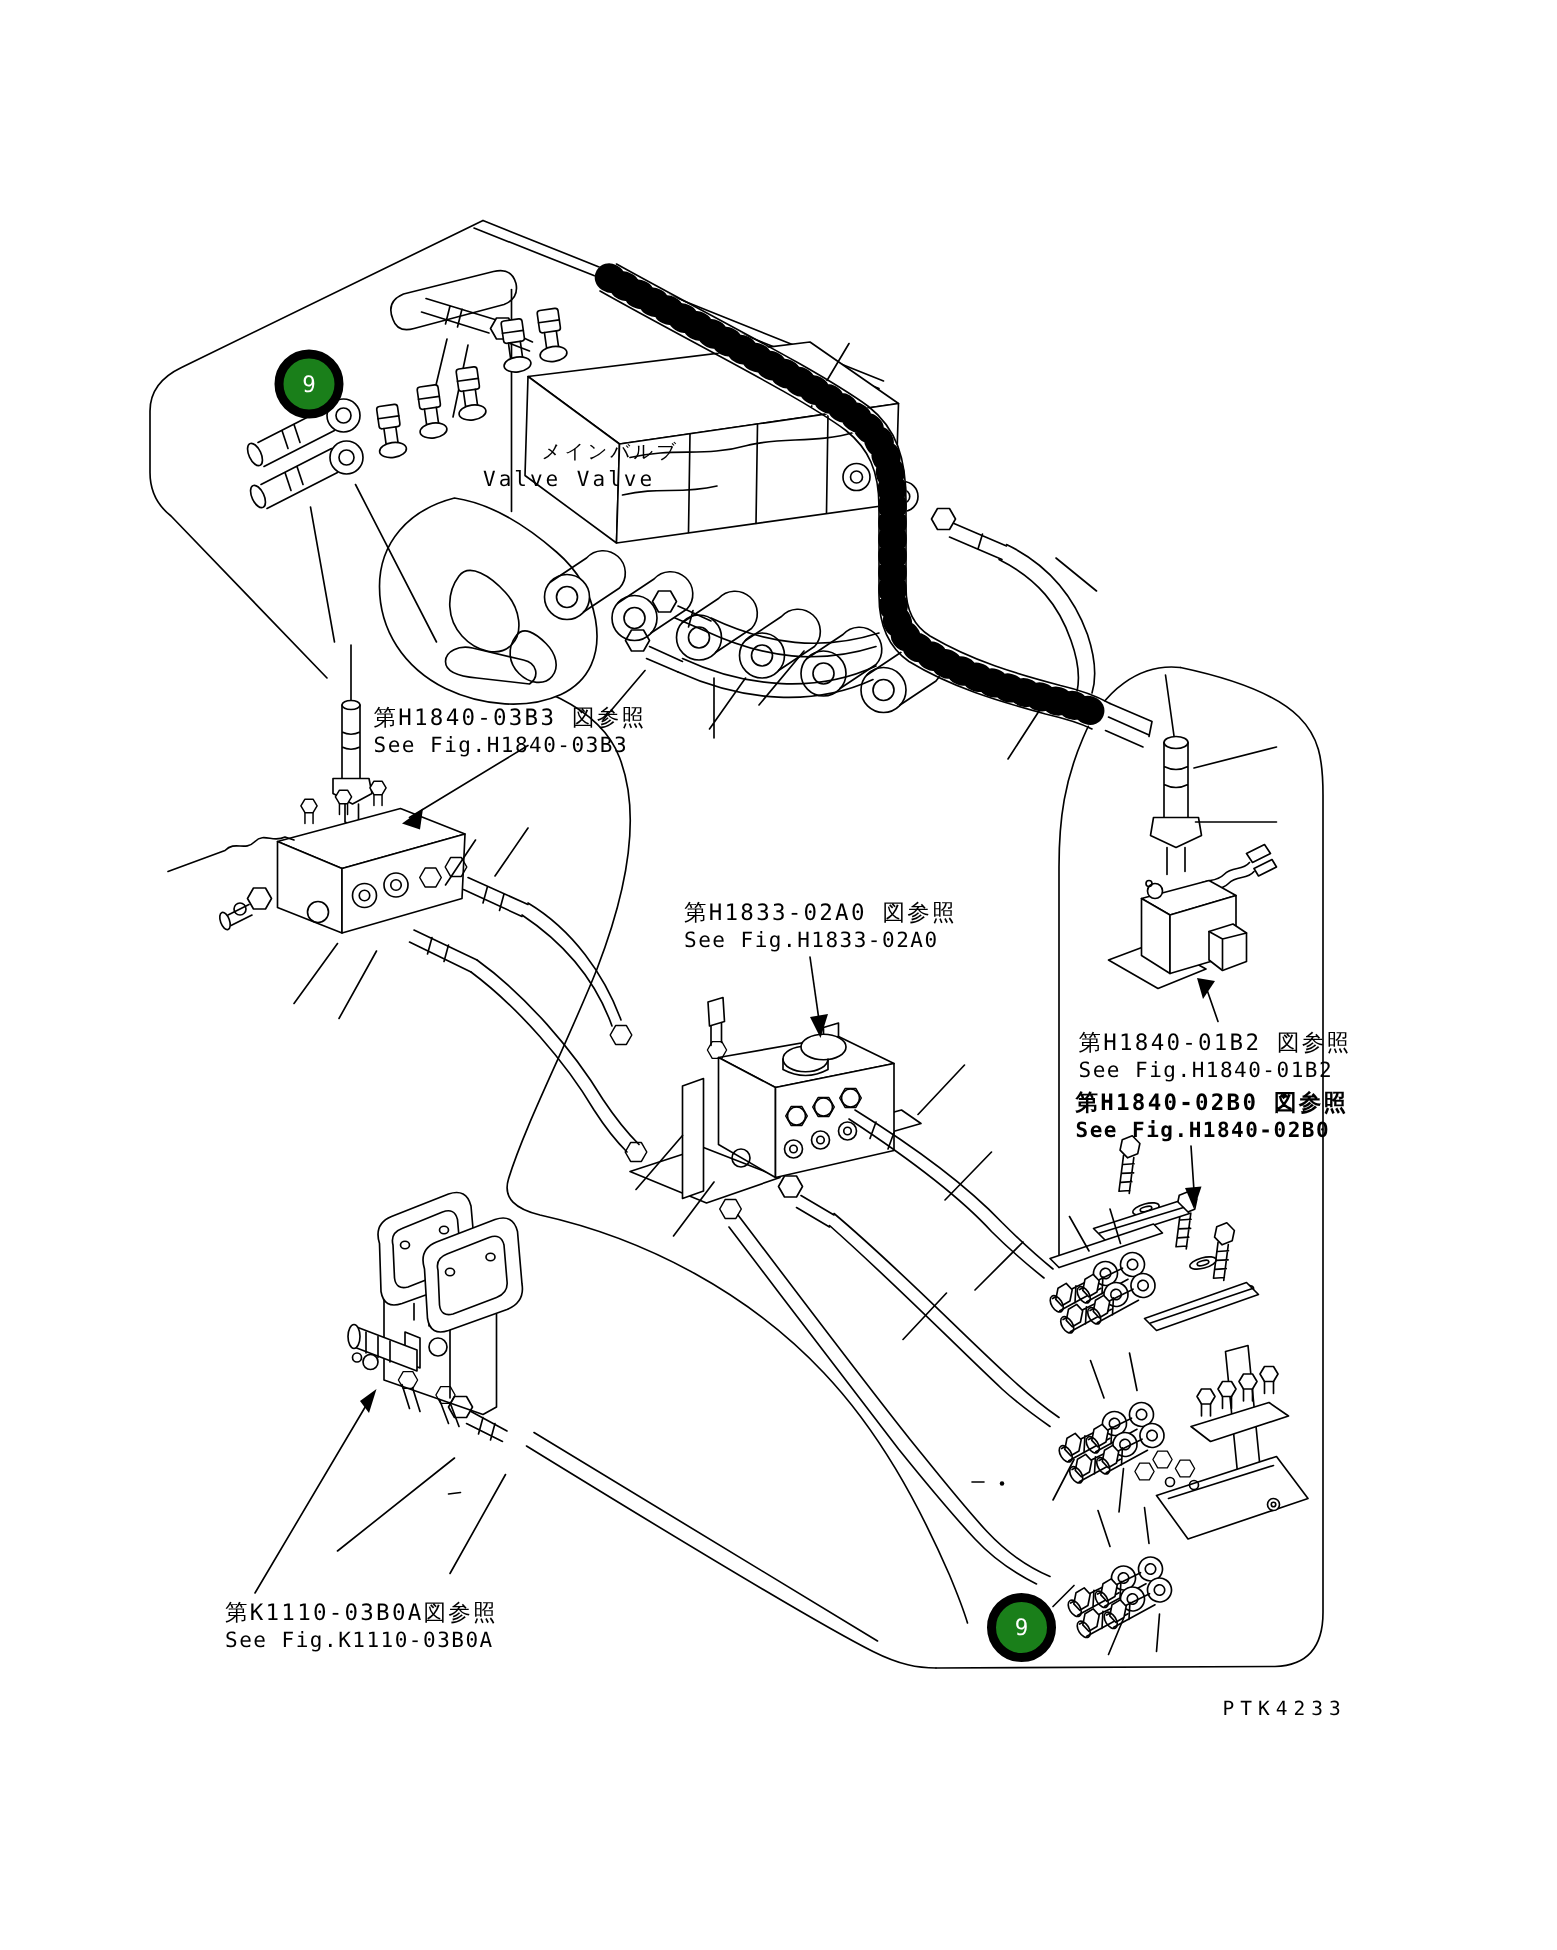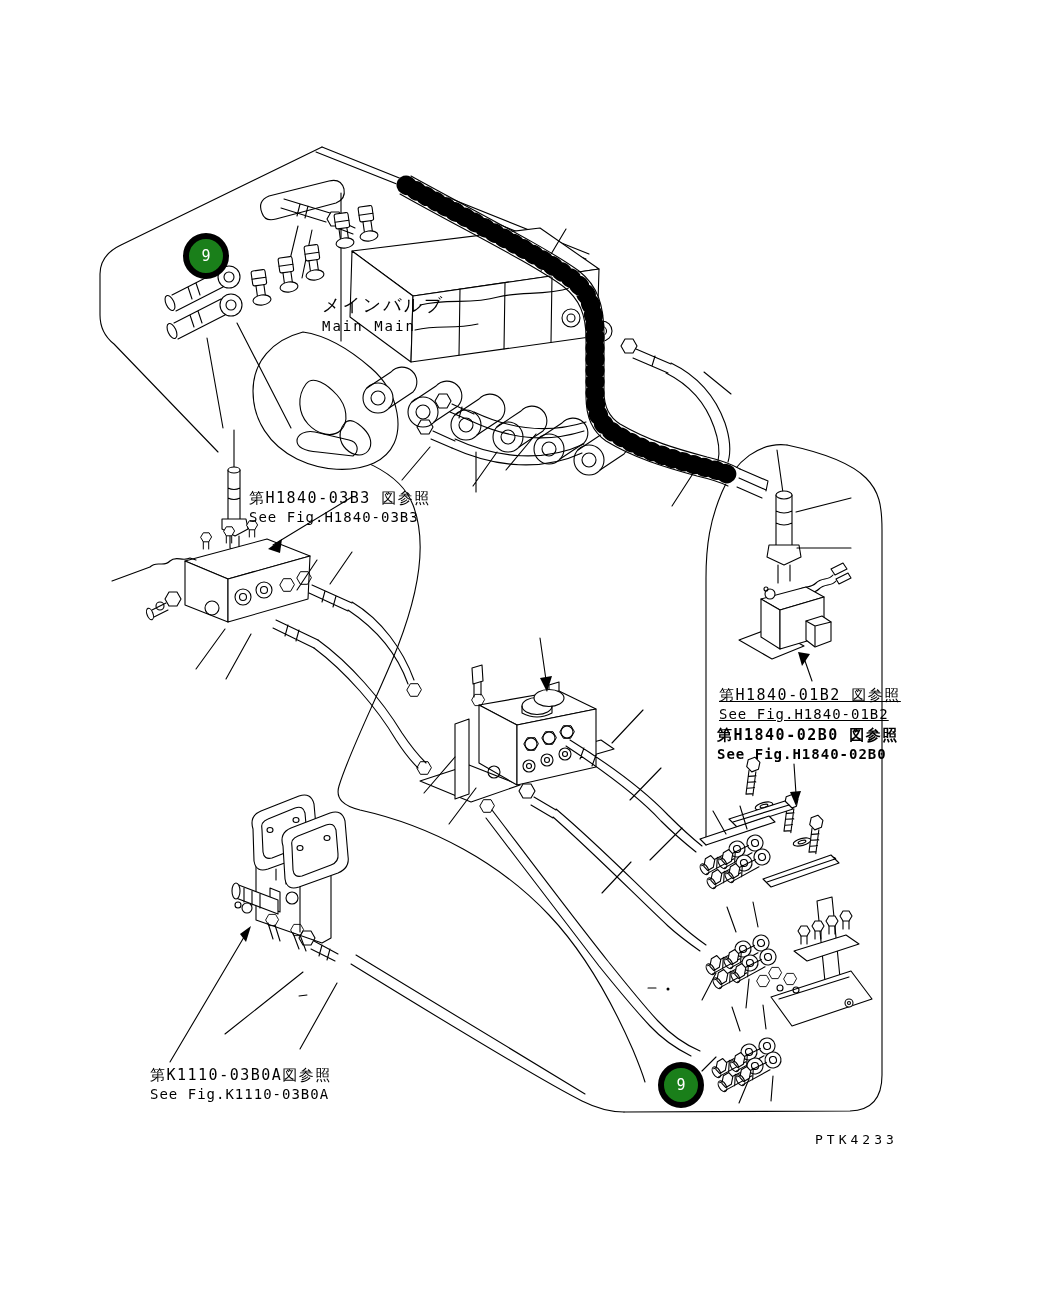--- a/index.html
+++ b/index.html
@@ -7,21 +7,21 @@
          font-family:"DejaVu Sans Mono","DejaVu Sans",monospace;color:#000;}
   svg{position:absolute;left:0;top:0;}
   .lines{fill:none;stroke:#000;stroke-width:1.1;stroke-linecap:round;stroke-linejoin:round;}
   .face{fill:#ffffff;}
   .fillb{fill:#000;stroke:none;}
   .wrapwhite{fill:none;stroke:#fff;stroke-width:19;}
   .wrapband{fill:none;stroke:#000;stroke-width:19;stroke-dasharray:1.6 9.5;}
   .lbl{position:absolute;white-space:nowrap;line-height:1.35;}
   .lbl .jp{display:block;font-size:15px;letter-spacing:1.5px;}
   .lbl .en{display:block;font-size:14px;letter-spacing:1px;}
-  .lbl-mainvalve .jp{font-size:18px;letter-spacing:2px;}
+  .lbl-mainvalve .jp{font-size:13px;letter-spacing:2px;margin-left:39px;}
   .lbl-mainvalve .en{font-size:14px;letter-spacing:2px;}
   .partcode{position:absolute;left:815px;top:1132px;font-size:13px;letter-spacing:4px;}
   .balloon{position:absolute;width:34px;height:34px;border:6px solid #000;border-radius:50%;
            background:#1a7f1a;color:#fff;display:flex;align-items:center;justify-content:center;
            font-size:15px;}
 </style>
 </head>
 <body>
 
 <div id="stage">
@@ -323,30 +323,34 @@
 
     <g>
       <path d="M648,988 L656,988 M299,996 L307,995"></path>
       <circle cx="668" cy="989" r="1.5" class="fillb"></circle>
     </g>
   </g>
 </svg>
 
 <div class="lbl lbl-mainvalve" style="left:322px;top:293px;">
   <span class="jp">メインバルブ</span>
-  <span class="en">Main Main</span>
-</div>
-
-<div class="lbl" style="left:249px;top:468px;margin-top:20px;">
+  <span class="en">Valve Valve</span>
+</div>
+
+<div class="lbl" style="left:249px;top:468px;">
   <span class="jp">第H1840-03B3 図参照</span>
   <span class="en">See Fig.H1840-03B3</span>
 </div>
 
-
-<div class="lbl" style="left:719px;top:685px;text-decoration:underline;">
+<div class="lbl" style="left:456px;top:598px;">
+  <span class="jp">第H1833-02A0 図参照</span>
+  <span class="en">See Fig.H1833-02A0</span>
+</div>
+
+<div class="lbl" style="left:719px;top:685px;">
   <span class="jp">第H1840-01B2 図参照</span>
   <span class="en">See Fig.H1840-01B2</span>
 </div>
 
 <div class="lbl" style="left:717px;top:725px;font-weight:bold;">
   <span class="jp">第H1840-02B0 図参照</span>
   <span class="en">See Fig.H1840-02B0</span>
 </div>
 
 <div class="lbl" style="left:150px;top:1065px;">

